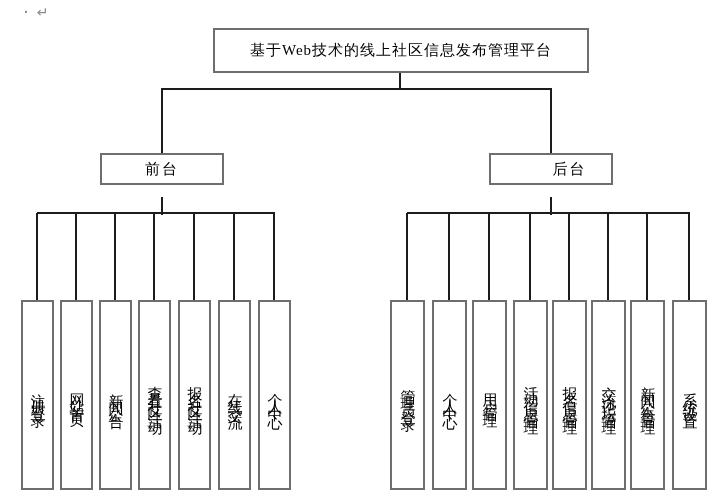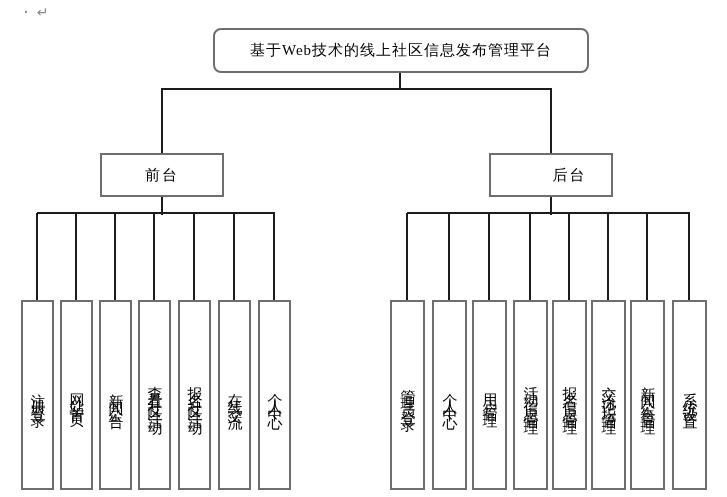--- a/index.html
+++ b/index.html
@@ -4,22 +4,22 @@
 <style>
   html,body{margin:0;padding:0;background:#ffffff;}
   .canvas{
     position:relative;width:727px;height:497px;background:#ffffff;overflow:hidden;
     font-family:"Liberation Serif","DejaVu Serif",serif;color:#000;
   }
   .box{
     position:absolute;border:2px solid #6e6e6e;background:#ffffff;
     display:flex;align-items:center;justify-content:center;box-sizing:border-box;
   }
-  .root-box{left:213px;top:28px;width:376px;height:45px;font-size:15px;letter-spacing:1px;border-radius:8px;}
-  .branch-box{width:124px;height:44px;font-size:15px;letter-spacing:2px;}
+  .root-box{left:213px;top:28px;width:376px;height:45px;font-size:15px;letter-spacing:1px;}
+  .branch-box{width:124px;height:32px;font-size:15px;letter-spacing:2px;}
   .branch-front{left:100px;top:153px;}
   .branch-back{left:489px;top:153px;padding-left:37px;}
   .leaf{top:300px;height:190px;}
   .leaf span{
     writing-mode:vertical-lr;text-orientation:upright;
     font-size:15px;letter-spacing:7px;line-height:1;
   }
   .line{position:absolute;background:#1c1c1c;}
   .para-marks{position:absolute;left:24px;top:4px;color:#8c8c8c;font-size:14px;
     font-family:"Liberation Sans","DejaVu Sans",sans-serif;}

